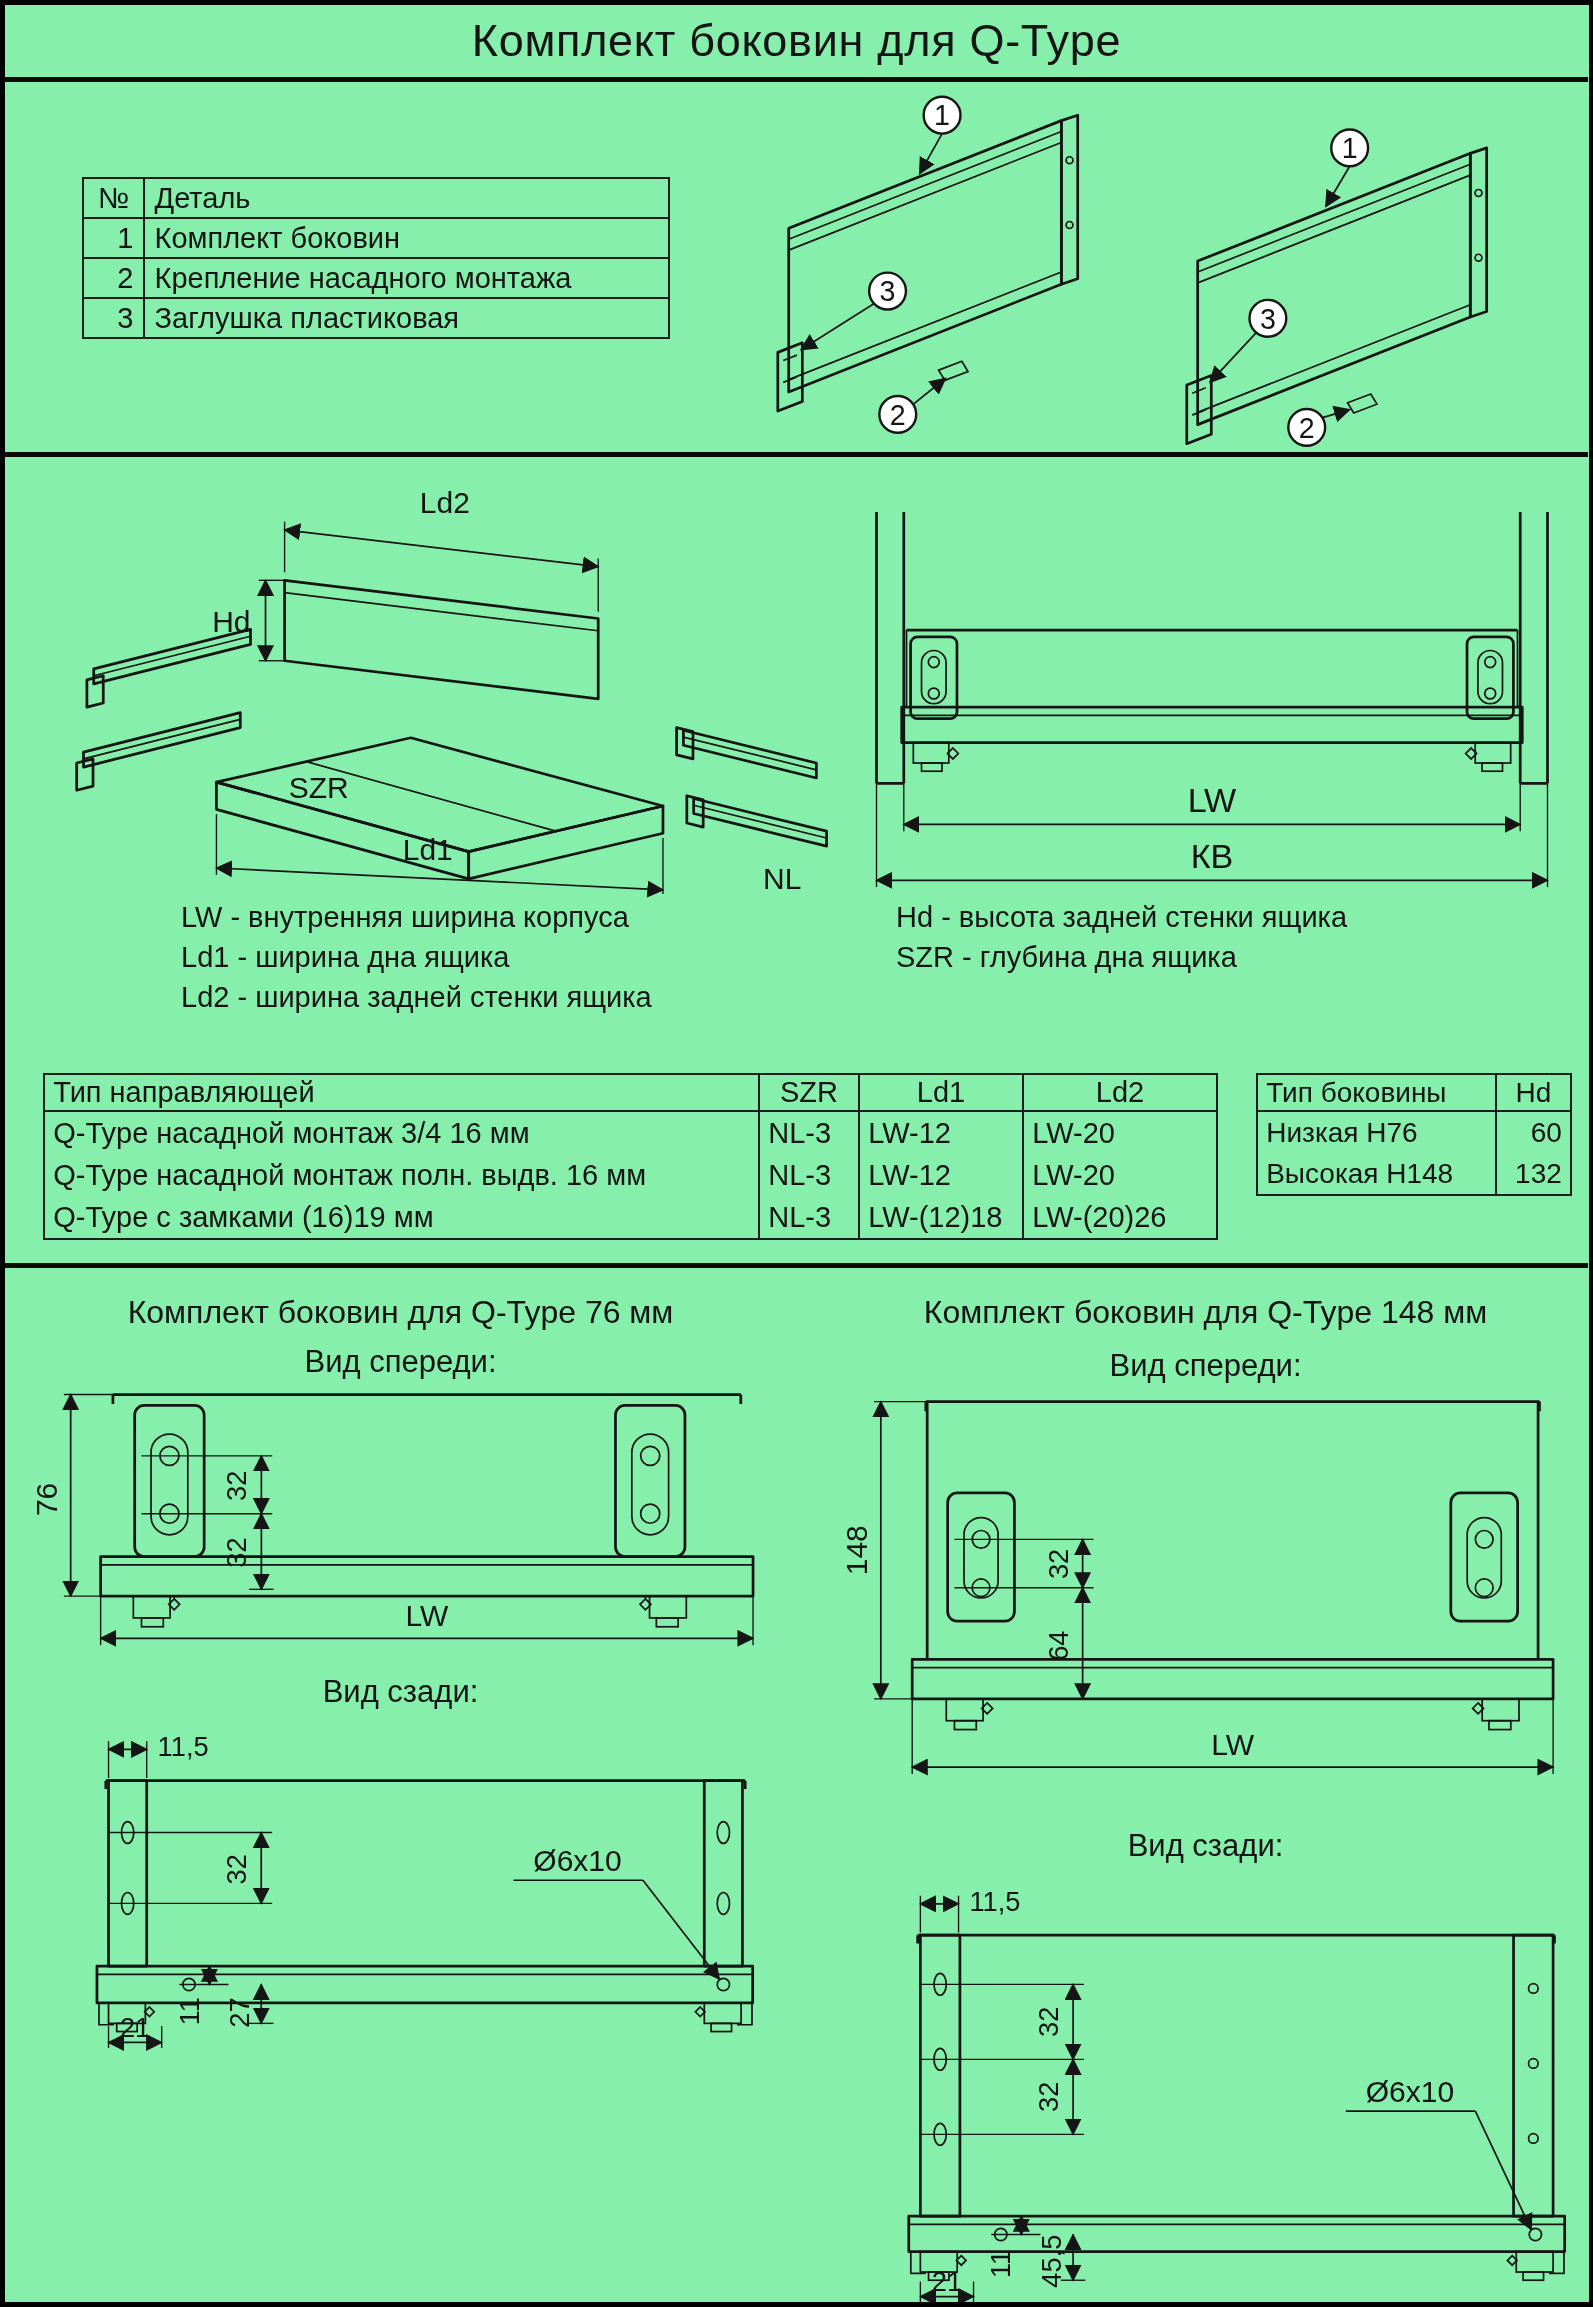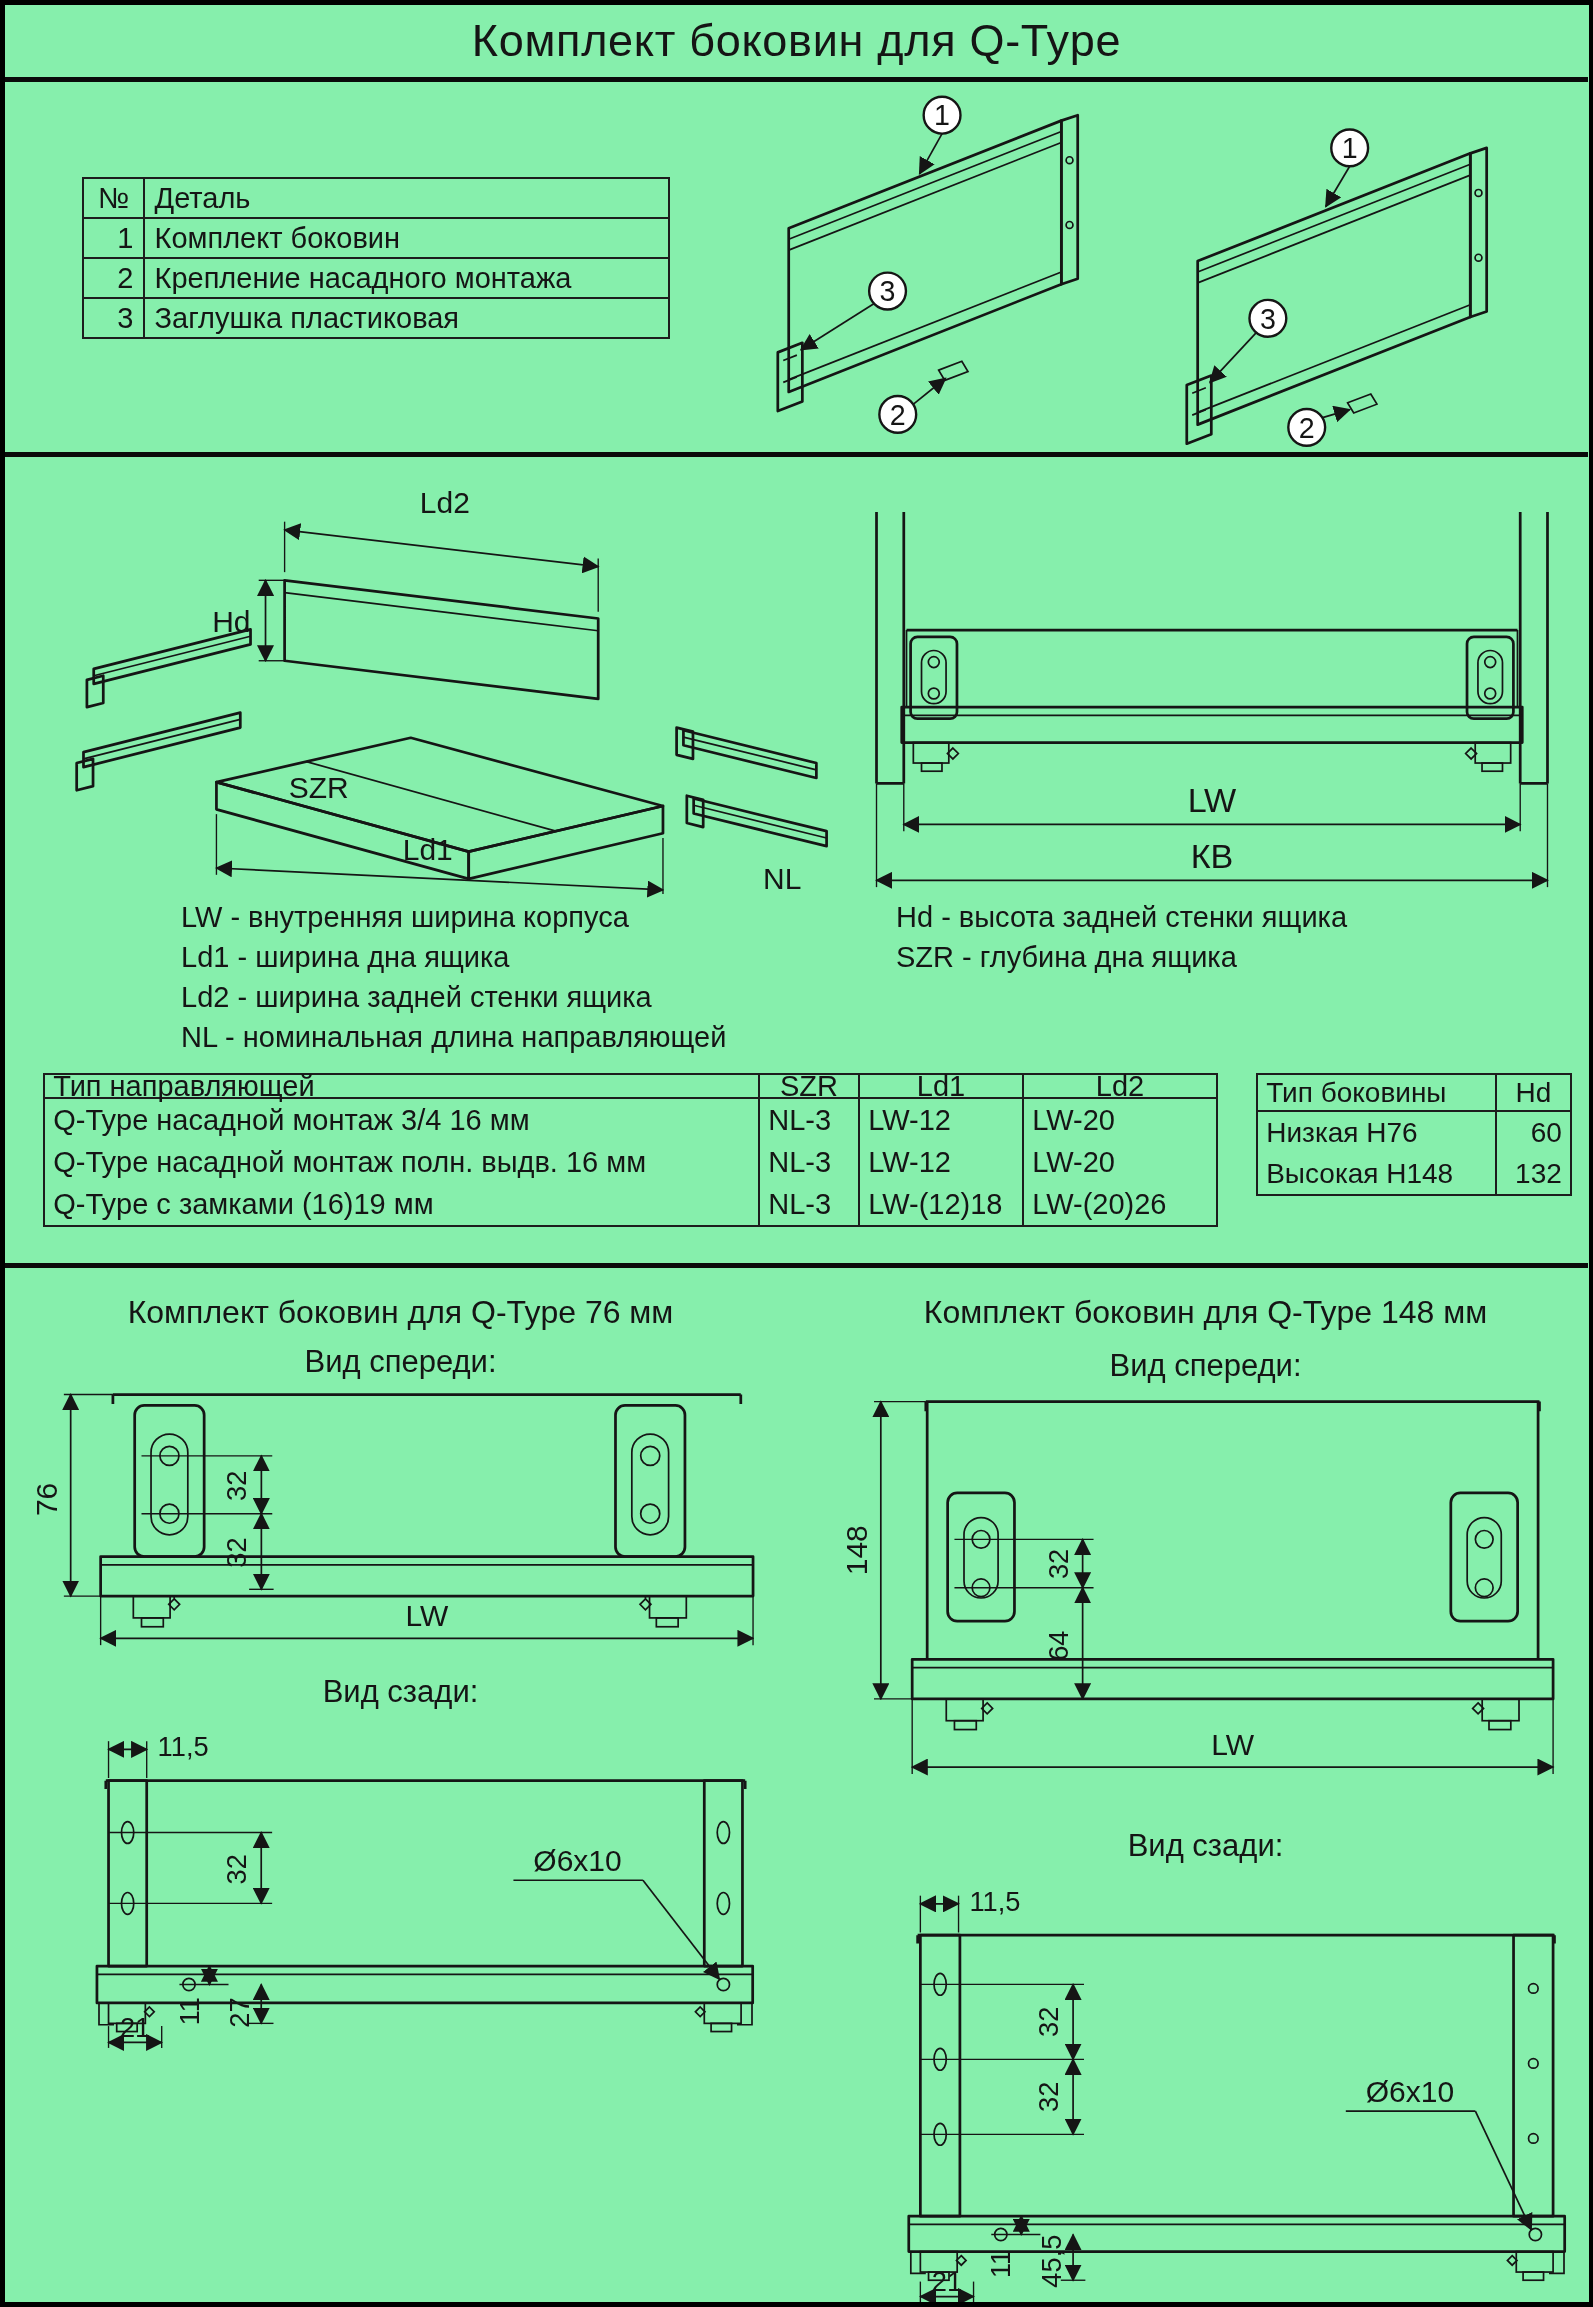--- a/index.html
+++ b/index.html
@@ -27,21 +27,21 @@
   #legend-left { left:147px; top:440px; }
   #legend-right { left:862px; top:440px; }
 
   
   .rtable { position:absolute; left:38px; top:616px; width:1175px;
     border:2px solid #1d1d1d; display:grid;
     grid-template-columns:713px 100px 164px 194px; box-sizing:border-box;
     font-size:29px; }
   .rtable .cell { display:flex; align-items:center; padding:0 8.2px; height:42px; box-sizing:border-box; white-space:nowrap; }
   .rtable .vh { border-left:2px solid #1d1d1d; }
-  .rtable .hd { height:24px; border-bottom:2px solid #1d1d1d; }
+  .rtable .hd { height:37px; border-bottom:2px solid #1d1d1d; }
   .rtable .ctr { justify-content:center; padding:0; }
 
   
   .stable { position:absolute; left:1251px; top:616px; width:316px;
     border:2px solid #1d1d1d; display:grid; grid-template-columns:237px 75px;
     box-sizing:border-box; font-size:28px; }
   .stable .cell { display:flex; align-items:center; padding:0 8.2px; height:41px; box-sizing:border-box; white-space:nowrap; }
   .stable .vh { border-left:2px solid #1d1d1d; }
   .stable .hd { height:37px; border-bottom:2px solid #1d1d1d; }
   .stable .rnum { justify-content:flex-end; }
@@ -252,21 +252,20 @@
       <line class="ext" x1="68" y1="470" x2="68" y2="622"></line>
       <line class="ext" x1="1052" y1="470" x2="1052" y2="622"></line>
       <line class="dim" x1="68" y1="612" x2="1052" y2="612" marker-start="url(#mFD)" marker-end="url(#mFD)"></line>
       <text class="lbl-l" x="560" y="594" text-anchor="middle">КВ</text>
     </svg>
 
     <div class="legend" id="legend-left">
       <div>LW - внутренняя ширина корпуса</div>
       <div>Ld1 - ширина дна ящика</div>
       <div>Ld2 - ширина задней стенки ящика</div>
-      <div>NL - номинальная длина направляющей</div>
     </div>
     <div class="legend" id="legend-right">
       <div>Hd - высота задней стенки ящика</div>
       <div>SZR - глубина дна ящика</div>
     </div>
 
     <div class="rtable">
       <div class="cell hd">Тип направляющей</div>
       <div class="cell hd vh ctr">SZR</div>
       <div class="cell hd vh ctr">Ld1</div>

